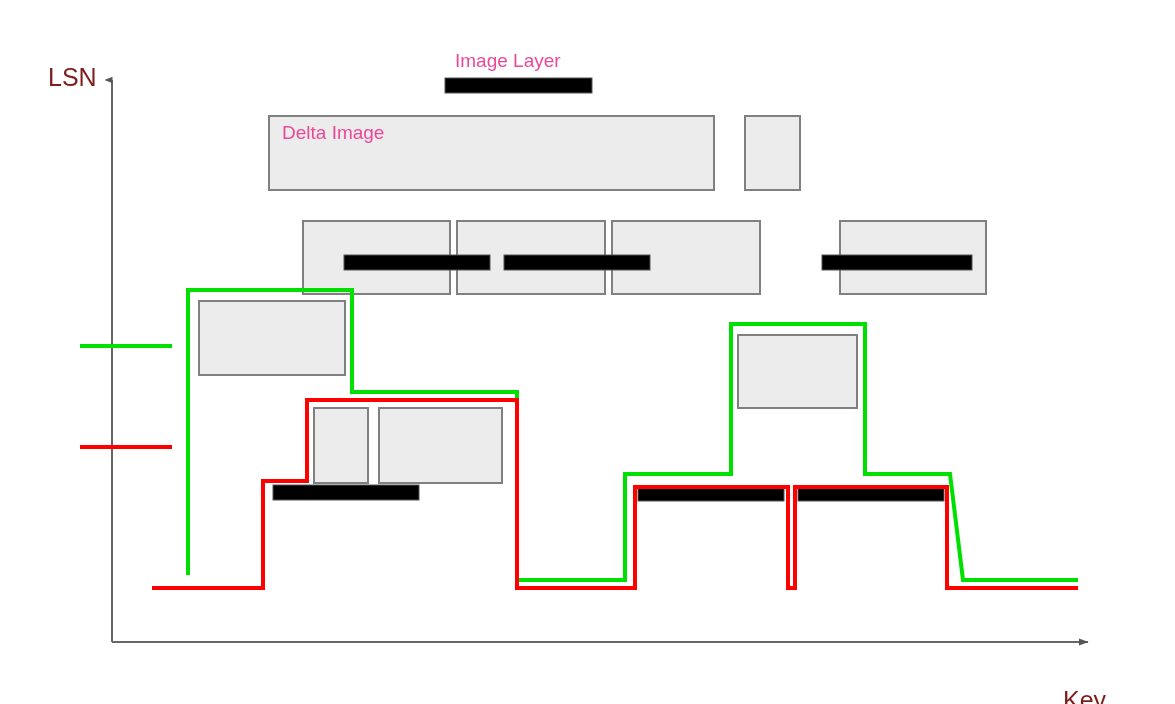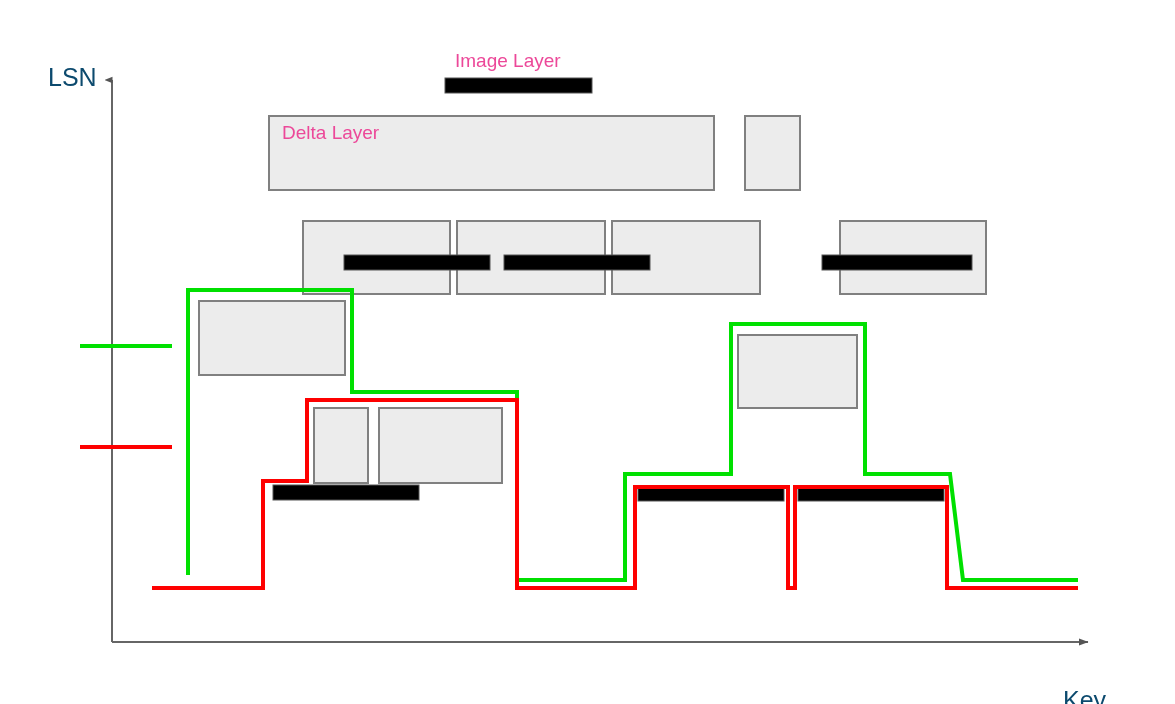--- a/index.html
+++ b/index.html
@@ -20,21 +20,21 @@
   #svg-root {
     position: absolute;
     left: 0;
     top: 0;
     width: 1175px;
     height: 704px;
   }
   .axis-label {
     position: absolute;
     font-size: 25px;
-    color: #0c4a6e;
+    color: #7f1d1d;
     white-space: nowrap;
     line-height: 1;
   }
   .box-label {
     position: absolute;
     font-size: 19px;
     color: #ec4899;
     white-space: nowrap;
     line-height: 1;
   }
@@ -87,15 +87,15 @@
         <rect x="798" y="486" width="146" height="15" fill="#000000" stroke="#555555" stroke-width="1"></rect>
       </g>
 
     <polyline id="green-line" fill="none" stroke-linejoin="miter" stroke-linecap="butt" points="188,575 188,290 352,290 352,392 517,392 517,580 625,580 625,474 731,474 731,324 865,324 865,474 950,474 963,580 1078,580" stroke="#00e000" stroke-width="4"></polyline>
     <polyline id="red-line" fill="none" stroke-linejoin="miter" stroke-linecap="butt" points="152,588 263,588 263,481 307,481 307,400 517,400 517,588 635,588 635,487 788,487 788,588 795,588 795,487 947,487 947,588 1078,588" stroke="#fe0000" stroke-width="4"></polyline>
   </svg>
 
   <div class="axis-label" id="lsn-label" style="left: 48px; top: 65px;">LSN</div>
   <div class="axis-label" id="key-label" style="left: 1063px; top: 688px;">Key</div>
   <div class="box-label" id="image-layer-label" style="left: 455px; top: 51px;">Image Layer</div>
-  <div class="box-label" id="delta-layer-label" style="left: 282px; top: 123px;">Delta Layer</div>
+  <div class="box-label" id="delta-layer-label" style="left: 282px; top: 123px;">Delta Image</div>
 
 </div>
 
 </body></html>

